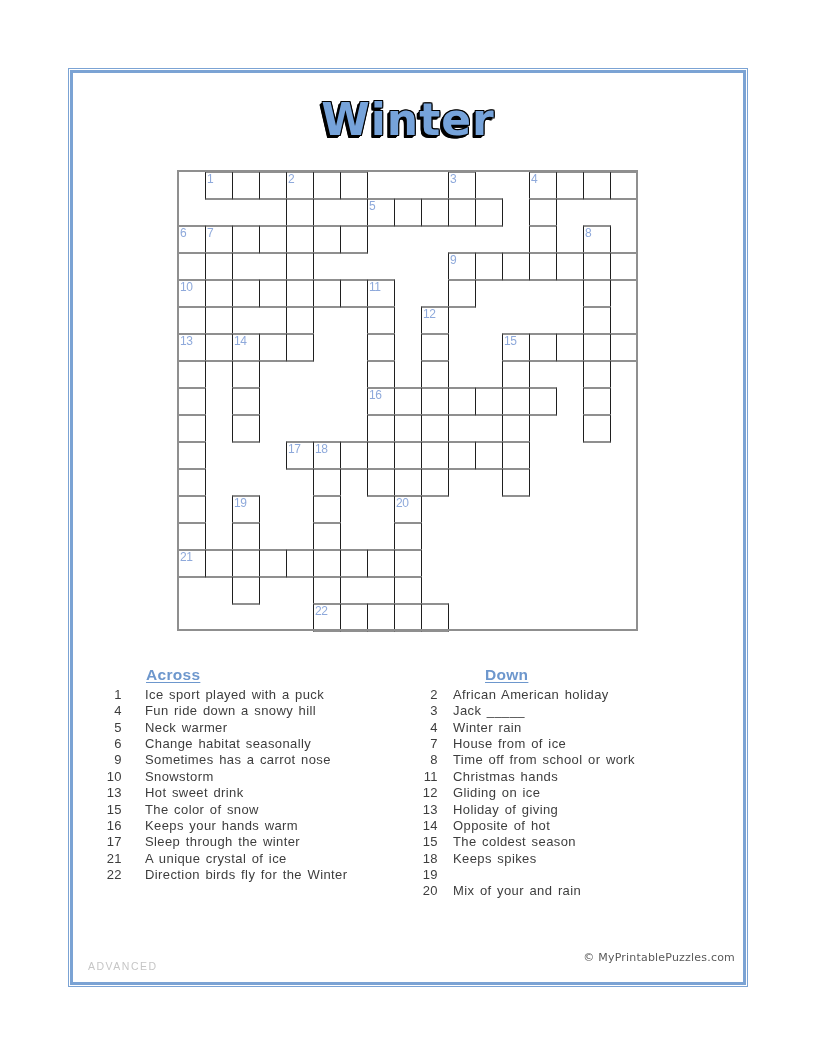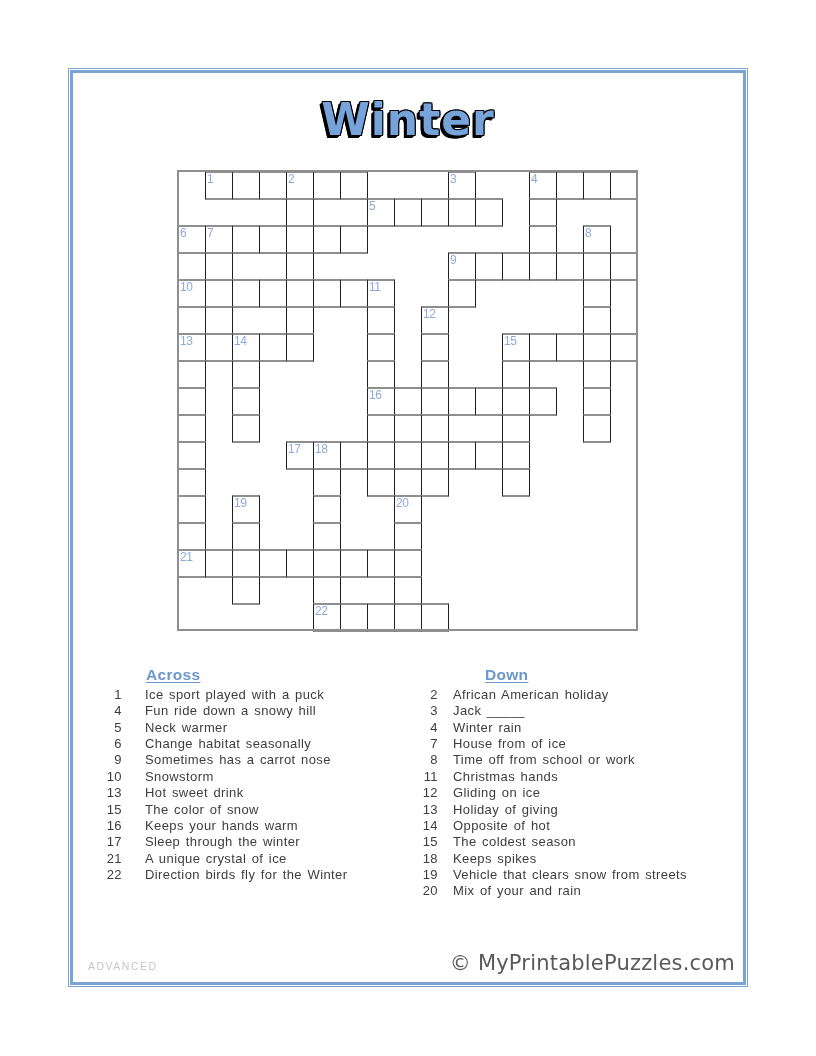--- a/index.html
+++ b/index.html
@@ -52,21 +52,21 @@
   .clue-row{display:flex;height:16.36px;align-items:flex-start;}
   .cnum{display:inline-block;text-align:right;flex:none;}
   .clues-across .cnum{width:22px;margin-right:23px;}
   .clues-down .cnum{width:18px;margin-right:15px;}
   .ctext{white-space:nowrap;}
   .footer-level{
     position:absolute;left:88px;top:960px;font-size:10.5px;letter-spacing:1.5px;
     color:#c6c6c6;
   }
   .footer-copyright{
-    position:absolute;right:81px;top:951px;font-size:21px;color:#595959;
+    position:absolute;right:81px;top:951px;font-size:11px;color:#595959;
     font-family:"DejaVu Sans",sans-serif;letter-spacing:0.2px;
   }
 </style>
 </head>
 <body>
 
 <div class="page-frame"></div>
 
 <div class="title">Winter</div>
 
@@ -314,21 +314,20 @@
     <div class="clue-row">
       <span class="cnum">15</span>
       <span class="ctext">The coldest season</span>
     </div>
     <div class="clue-row">
       <span class="cnum">18</span>
       <span class="ctext">Keeps spikes</span>
     </div>
     <div class="clue-row">
       <span class="cnum">19</span>
-      <span class="ctext">Vehicle that clears snow from streets</span>
     </div>
     <div class="clue-row">
       <span class="cnum">20</span>
       <span class="ctext">Mix of your and rain</span>
     </div>
   </div>
 
 <div class="footer-level">ADVANCED</div>
 <div class="footer-copyright">© MyPrintablePuzzles.com</div>
 

